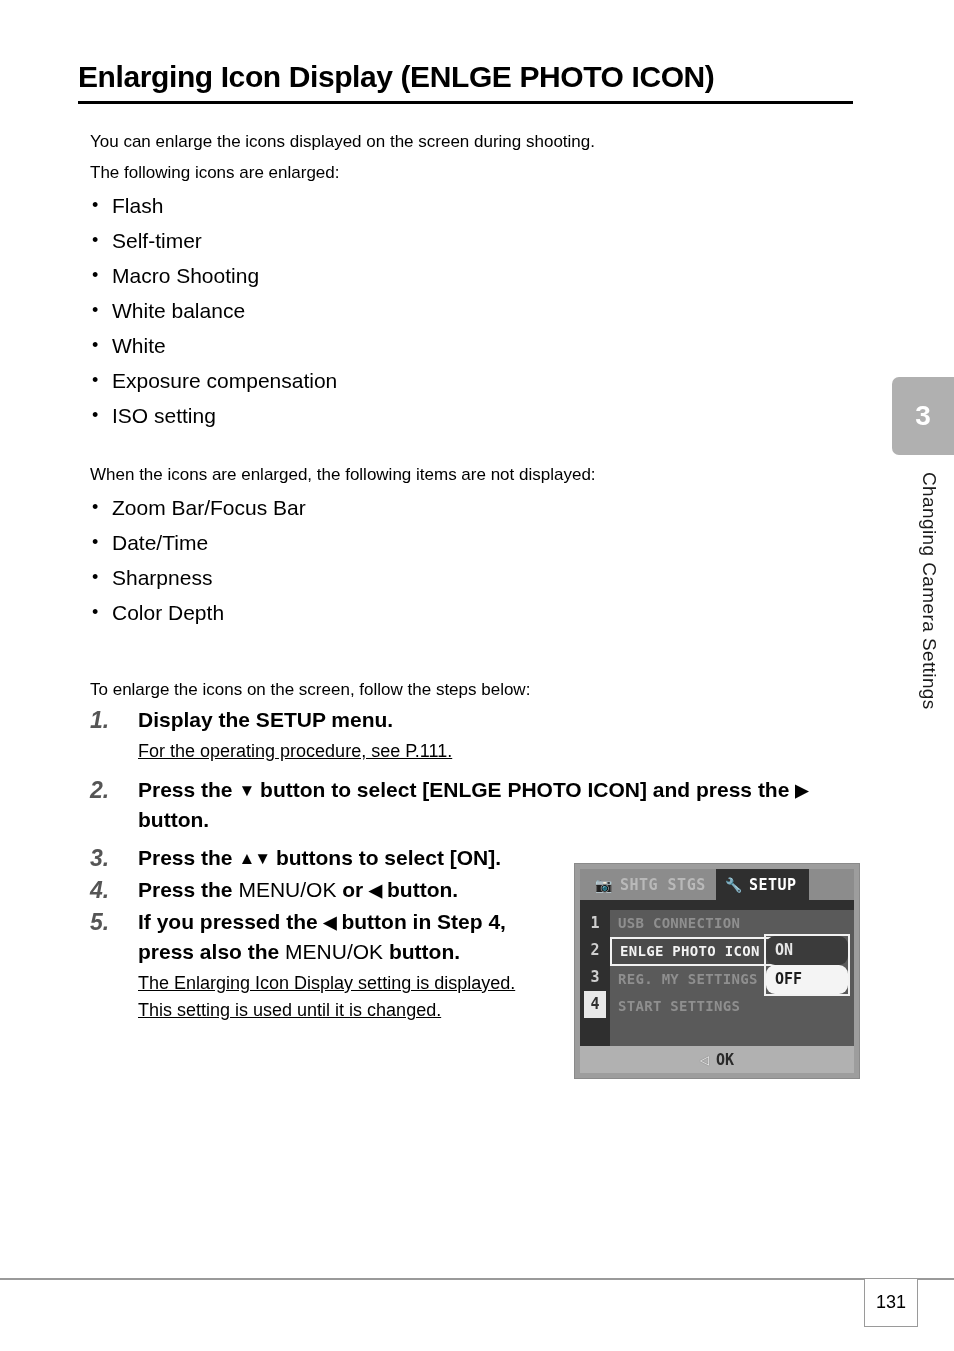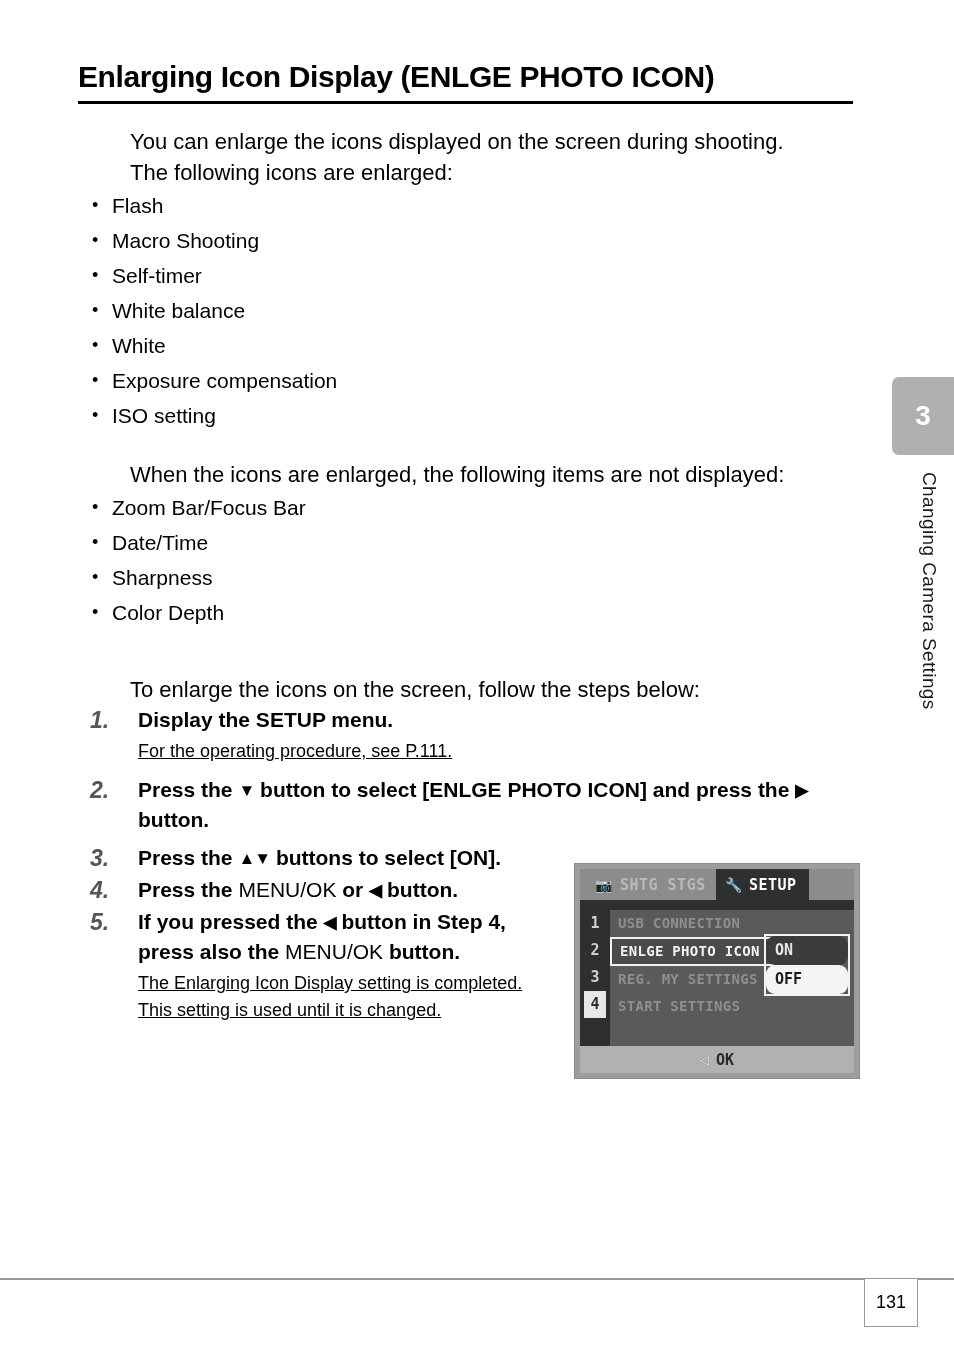--- a/index.html
+++ b/index.html
@@ -15,21 +15,21 @@
   
   .title-block { position: absolute; left: 78px; top: 58px; width: 775px; }
   .title {
     font-size: 30px; font-weight: bold; letter-spacing: -0.4px;
     line-height: 38px; white-space: nowrap;
   }
   .title-rule { margin-top: 5px; height: 3px; background: #000; width: 775px; }
 
   
   .body { position: absolute; left: 90px; top: 126px; width: 790px; }
-  .para { font-size: 22px; line-height: 31px; margin-left: 40px; }
+  .para { font-size: 17px; line-height: 31px; }
   .para + .bullets { margin-top: 0; }
   .bullets { list-style: none; }
   .bullets li {
     font-size: 21px; line-height: 35px;
     padding-left: 22px; position: relative;
   }
   .bullets li::before {
     content: "\2022"; position: absolute; left: 2px; top: 0;
     font-size: 18px;
   }
@@ -206,22 +206,22 @@
     <div class="title">Enlarging Icon Display (ENLGE PHOTO ICON)</div>
     <div class="title-rule"></div>
   </div>
 
   <div class="body">
     <div class="para">You can enlarge the icons displayed on the screen during shooting.</div>
     <div class="para">The following icons are enlarged:</div>
 
     <ul class="bullets">
       <li>Flash</li>
+      <li>Self-timer</li>
       <li>Macro Shooting</li>
-      <li>Self-timer</li>
       <li>White balance</li>
       <li>White</li>
       <li>Exposure compensation</li>
       <li>ISO setting</li>
     </ul>
 
     <div class="gap-lg"></div>
 
     <div class="para">When the icons are enlarged, the following items are not displayed:</div>
 
@@ -256,21 +256,21 @@
     </div>
 
     <div class="step s4 narrow">
       <span class="num">4.</span>
       <div class="head"><span>Press the </span><span class="nb">MENU/OK</span><span> or </span><span class="arrow">◀</span><span> button.</span></div>
     </div>
 
     <div class="step narrow">
       <span class="num">5.</span>
       <div class="head"><span>If you pressed the </span><span class="arrow">◀</span><span> button in Step 4, press also the </span><span class="nb">MENU/OK</span><span> button.</span></div>
-      <div class="sub">The Enlarging Icon Display setting is completed.</div>
+      <div class="sub">The Enlarging Icon Display setting is displayed.</div>
       <div class="sub" style="margin-top:0">This setting is used until it is changed.</div>
     </div>
 
   </div>
 
   <div class="lcd">
     <div class="lcd-inner">
 
       <div class="lcd-tabs">
         <div class="tab-shtg">

